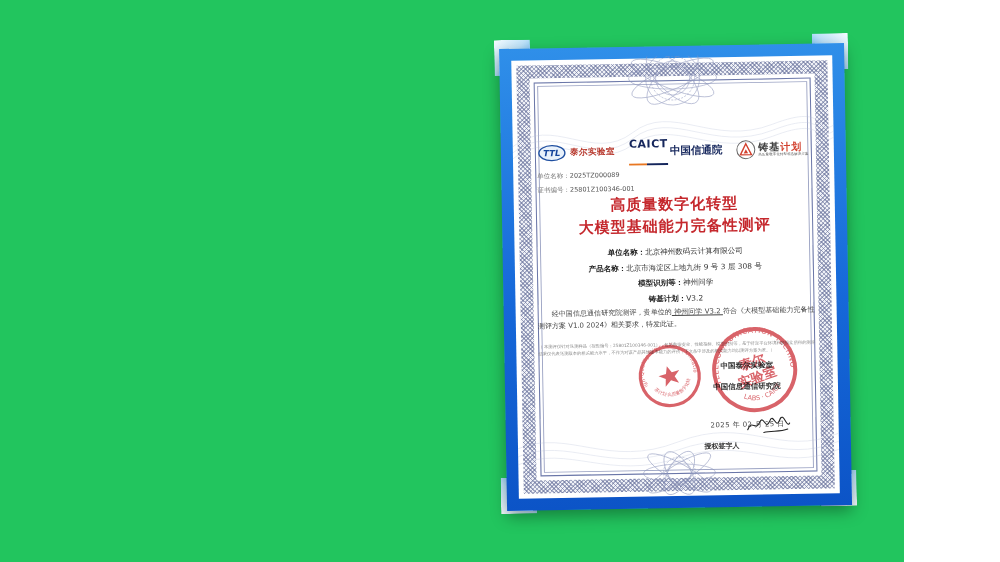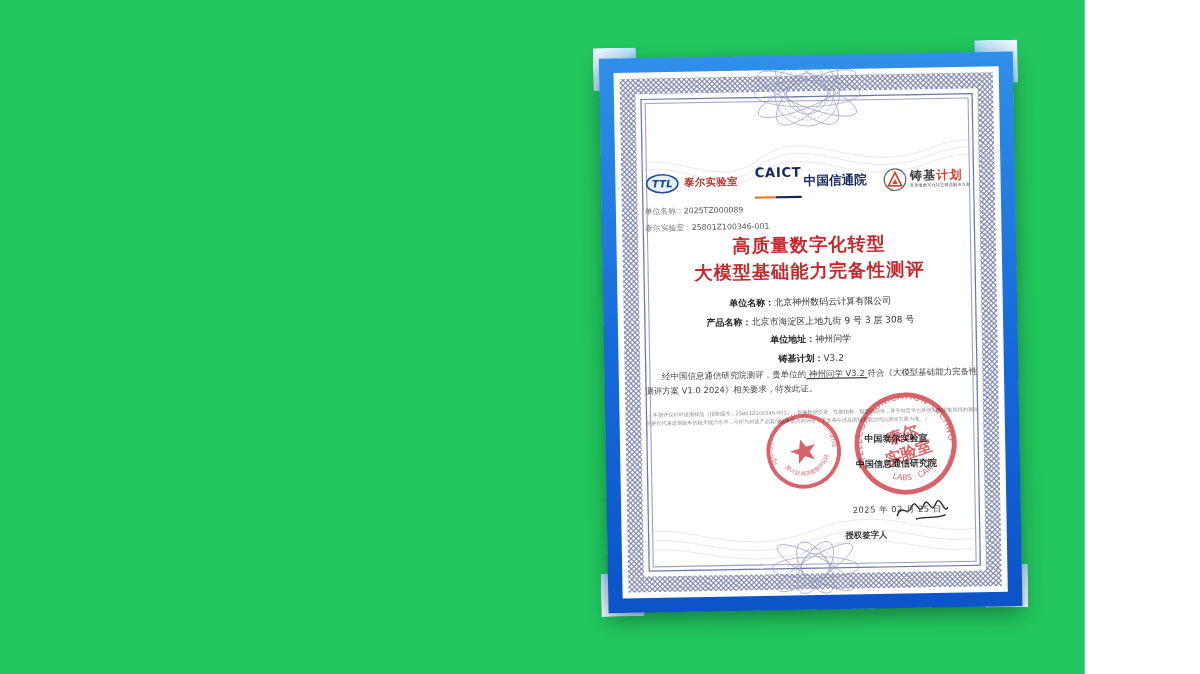--- a/index.html
+++ b/index.html
@@ -158,30 +158,30 @@
                 <div class="zhuji-top">
                   <span class="zhuji-dark">铸基</span><span class="zhuji-red">计划</span>
                 </div>
                 <div class="zhuji-tagline">高质量数字化转型精选解决方案</div>
               </div>
             </div>
           </div>
 
           <div class="abs numbers">
             <div><span class="num-label">单位名称：</span><span class="num-value">2025TZ000089</span></div>
-            <div><span class="num-label">泰尔实验室：</span><span class="num-value">25801Z100346-001</span></div>
+            <div><span class="num-label">证书编号：</span><span class="num-value">25801Z100346-001</span></div>
           </div>
 
           <div class="abs title title1">高质量数字化转型</div>
           <div class="abs title title2">大模型基础能力完备性测评</div>
 
           <div class="abs fields">
             <div><b>单位名称：</b><span>北京神州数码云计算有限公司</span></div>
             <div><b>产品名称：</b><span>北京市海淀区上地九街 9 号 3 层 308 号</span></div>
-            <div><b>单位地址：</b><span>神州问学</span></div>
+            <div><b>模型识别等：</b><span>神州问学</span></div>
             <div><b>铸基计划：</b><span>V3.2</span></div>
           </div>
 
           <div class="abs body-par">
             <span>经中国信息通信研究院测评，贵单位的</span><span class="u"> 神州问学 V3.2 </span><span>符合《大模型基础能力完备性测评方案 V1.0 2024》相关要求，特发此证。</span>
           </div>
 
           <div class="abs footnote">（ 本测评仅针对送测样品（报告编号：25801Z100346-001），包括数据安全、性能指标、模型识别等，基于特定平台环境和数据集所得的测评结果仅代表送测版本的相关能力水平，不作为对该产品其他版本能力的评价，下文条中涉及的相关能力均以测评方案为准。）</div>
 
           <div class="abs org-line org1 signoff">中国泰尔实验室</div>

